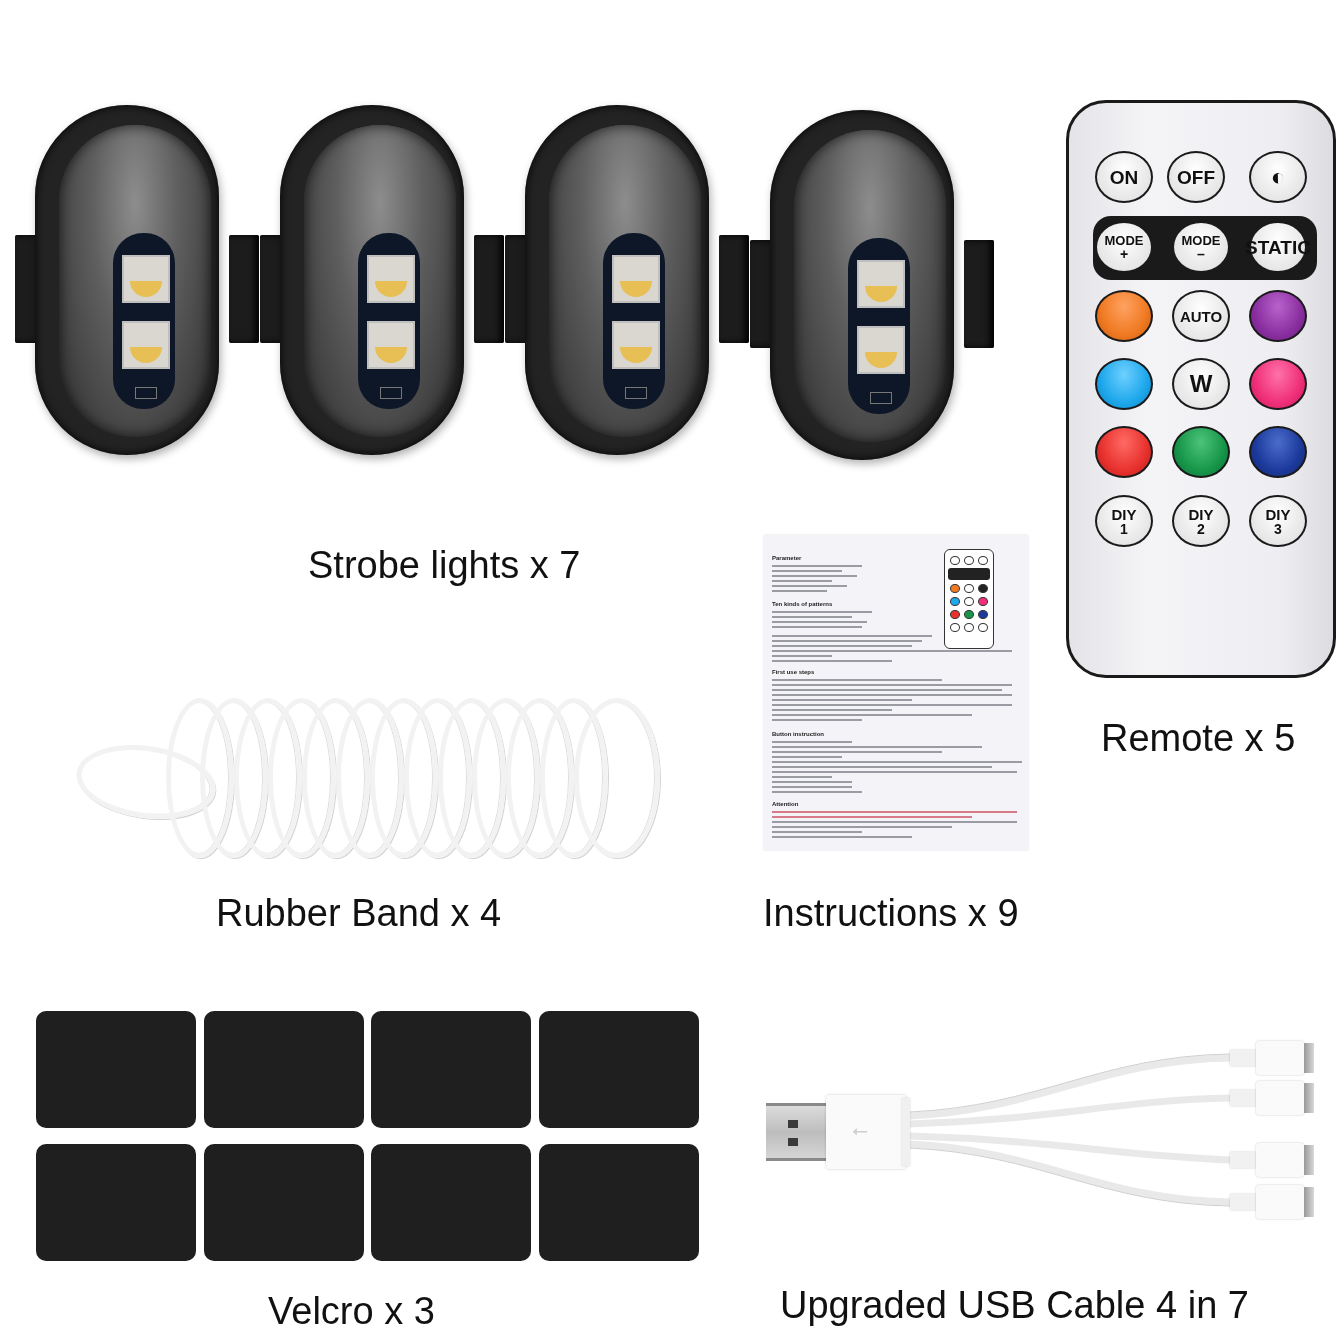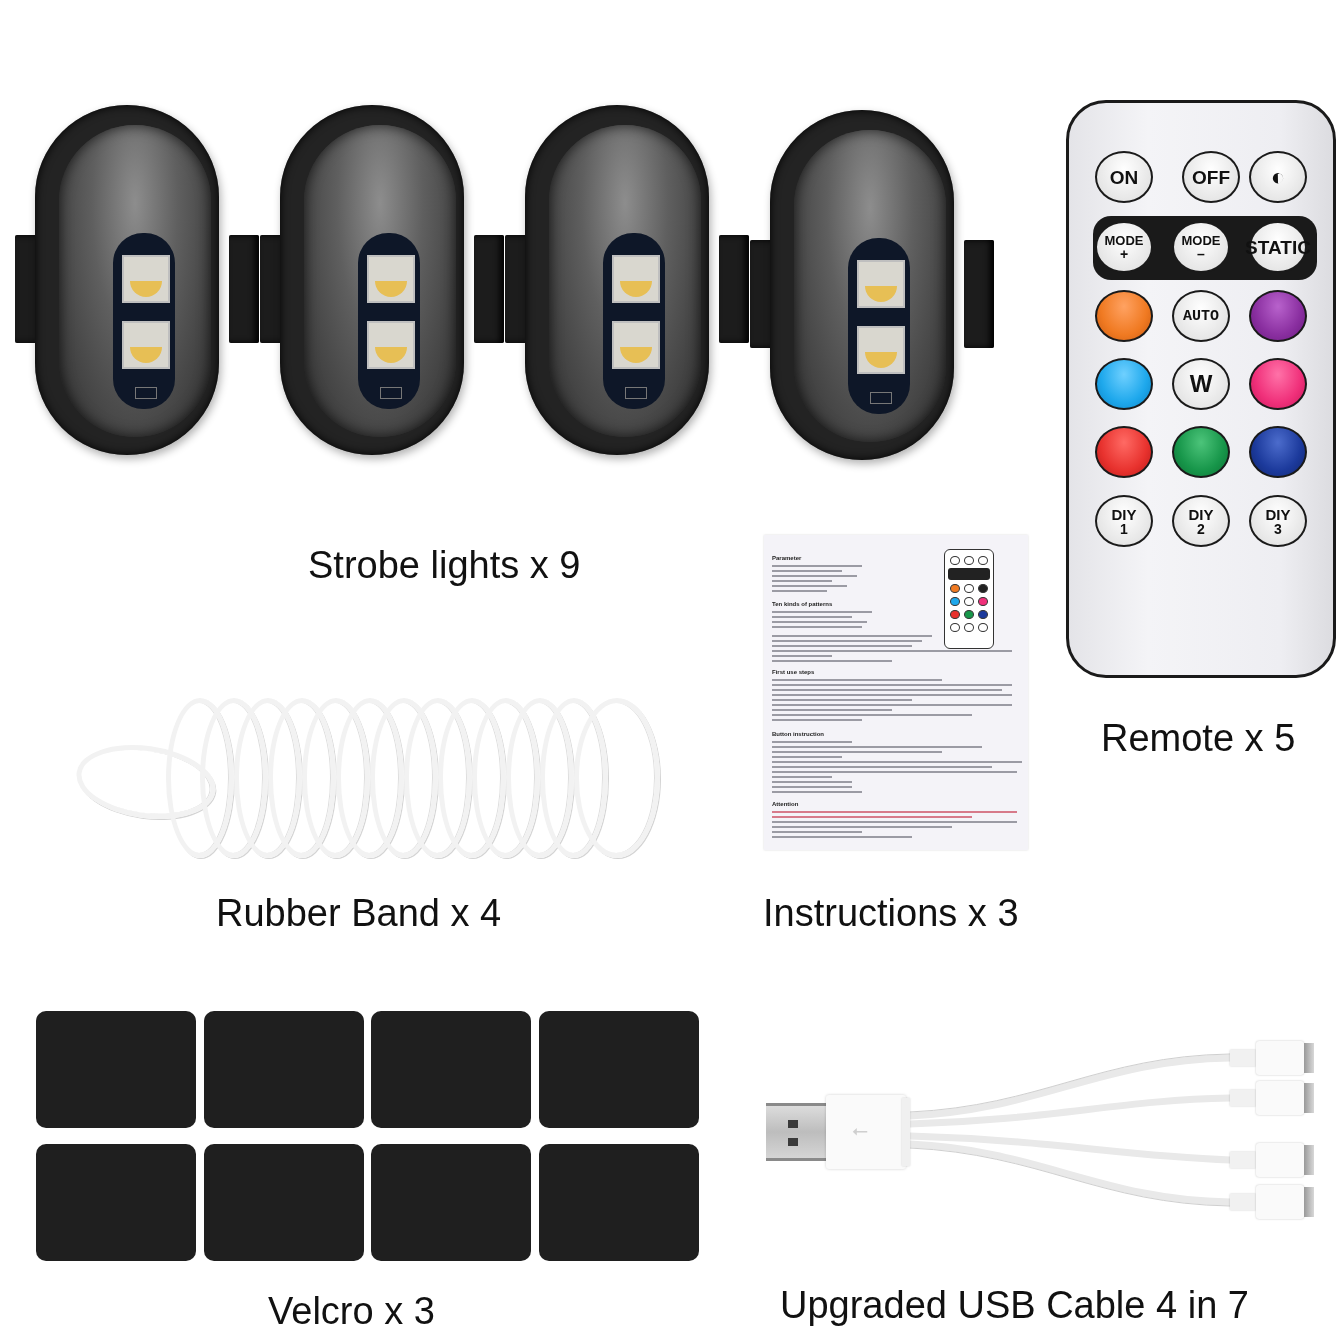--- a/index.html
+++ b/index.html
@@ -104,29 +104,29 @@
         <div class="lens">
           <div class="pcb">
             <div class="led a"></div>
             <div class="led b"></div>
             <div class="chip"></div>
           </div>
         </div>
       </div>
   </div>
 </div>
-<div class="caption" style="left:308px;top:544px;">Strobe lights x 9</div>
+<div class="caption" style="left:308px;top:544px;">Strobe lights x 7</div>
 
 <div class="remote">
   <div class="band"></div>
 
   <div class="rbtn" style="left:26px;top:48px;">
       <span class="t1">ON</span>
     </div>
-  <div class="rbtn" style="left:113px;top:48px;">
+  <div class="rbtn" style="left:98px;top:48px;">
       <span class="t1">OFF</span>
     </div>
   <div class="rbtn" style="left:180px;top:48px;">
       <span class="t1" style="font-size:24px;">◐</span>
     </div>
 
   <div class="rbtn" style="left:26px;top:118px;">
       <span>
         <span class="t2">MODE</span>
         <span class="t3">+</span>
@@ -136,21 +136,21 @@
       <span>
         <span class="t2">MODE</span>
         <span class="t3">–</span>
       </span>
     </div>
   <div class="rbtn" style="left:180px;top:118px;">
       <span class="t2" style="font-size:19px;">STATIC</span>
     </div>
 
   <div class="rbtn color" style="left:26px;top:187px;background:radial-gradient(ellipse at 50% 30%,#ffa262,#f07a22 60%,#c95a10);"></div>
-  <div class="rbtn" style="left:103px;top:187px;font-family:Liberation Mono, monospace;">
+  <div class="rbtn" style="left:103px;top:187px;">
       <span class="t2" style="font-size:15px;">AUTO</span>
     </div>
   <div class="rbtn color" style="left:180px;top:187px;background:radial-gradient(ellipse at 50% 30%,#b862cc,#8a2fa0 60%,#6a1a80);"></div>
 
   <div class="rbtn color" style="left:26px;top:255px;background:radial-gradient(ellipse at 50% 30%,#6fd0ff,#1ea8ec 60%,#0c82c4);"></div>
   <div class="rbtn" style="left:103px;top:255px;">
       <span class="t1" style="font-size:24px;">W</span>
     </div>
   <div class="rbtn color" style="left:180px;top:255px;background:radial-gradient(ellipse at 50% 30%,#ff72a8,#f0307a 60%,#c8185a);"></div>
 
@@ -239,21 +239,21 @@
       <div class="mini-dot" style="left:19px;top:47px;"></div>
       <div class="mini-dot" style="left:33px;top:47px;background:#f0307a;"></div>
     <div class="mini-dot" style="left:5px;top:60px;background:#e8322e;"></div>
       <div class="mini-dot" style="left:19px;top:60px;background:#17964a;"></div>
       <div class="mini-dot" style="left:33px;top:60px;background:#1c3a9c;"></div>
     <div class="mini-dot" style="left:5px;top:73px;"></div>
       <div class="mini-dot" style="left:19px;top:73px;"></div>
       <div class="mini-dot" style="left:33px;top:73px;"></div>
   </div>
 </div>
-<div class="caption" style="left:763px;top:892px;">Instructions x 3</div>
+<div class="caption" style="left:763px;top:892px;">Instructions x 9</div>
 
 <div>
   <div class="ring" style="left:76px;top:746px;width:130px;height:62px;transform:rotate(8deg);"></div>
   <div class="ring" style="left:166px;top:698px;width:58px;height:150px;"></div>
   <div class="ring" style="left:200px;top:698px;width:58px;height:150px;"></div>
   <div class="ring" style="left:234px;top:698px;width:58px;height:150px;"></div>
   <div class="ring" style="left:268px;top:698px;width:58px;height:150px;"></div>
   <div class="ring" style="left:302px;top:698px;width:58px;height:150px;"></div>
   <div class="ring" style="left:336px;top:698px;width:58px;height:150px;"></div>
   <div class="ring" style="left:370px;top:698px;width:58px;height:150px;"></div>

